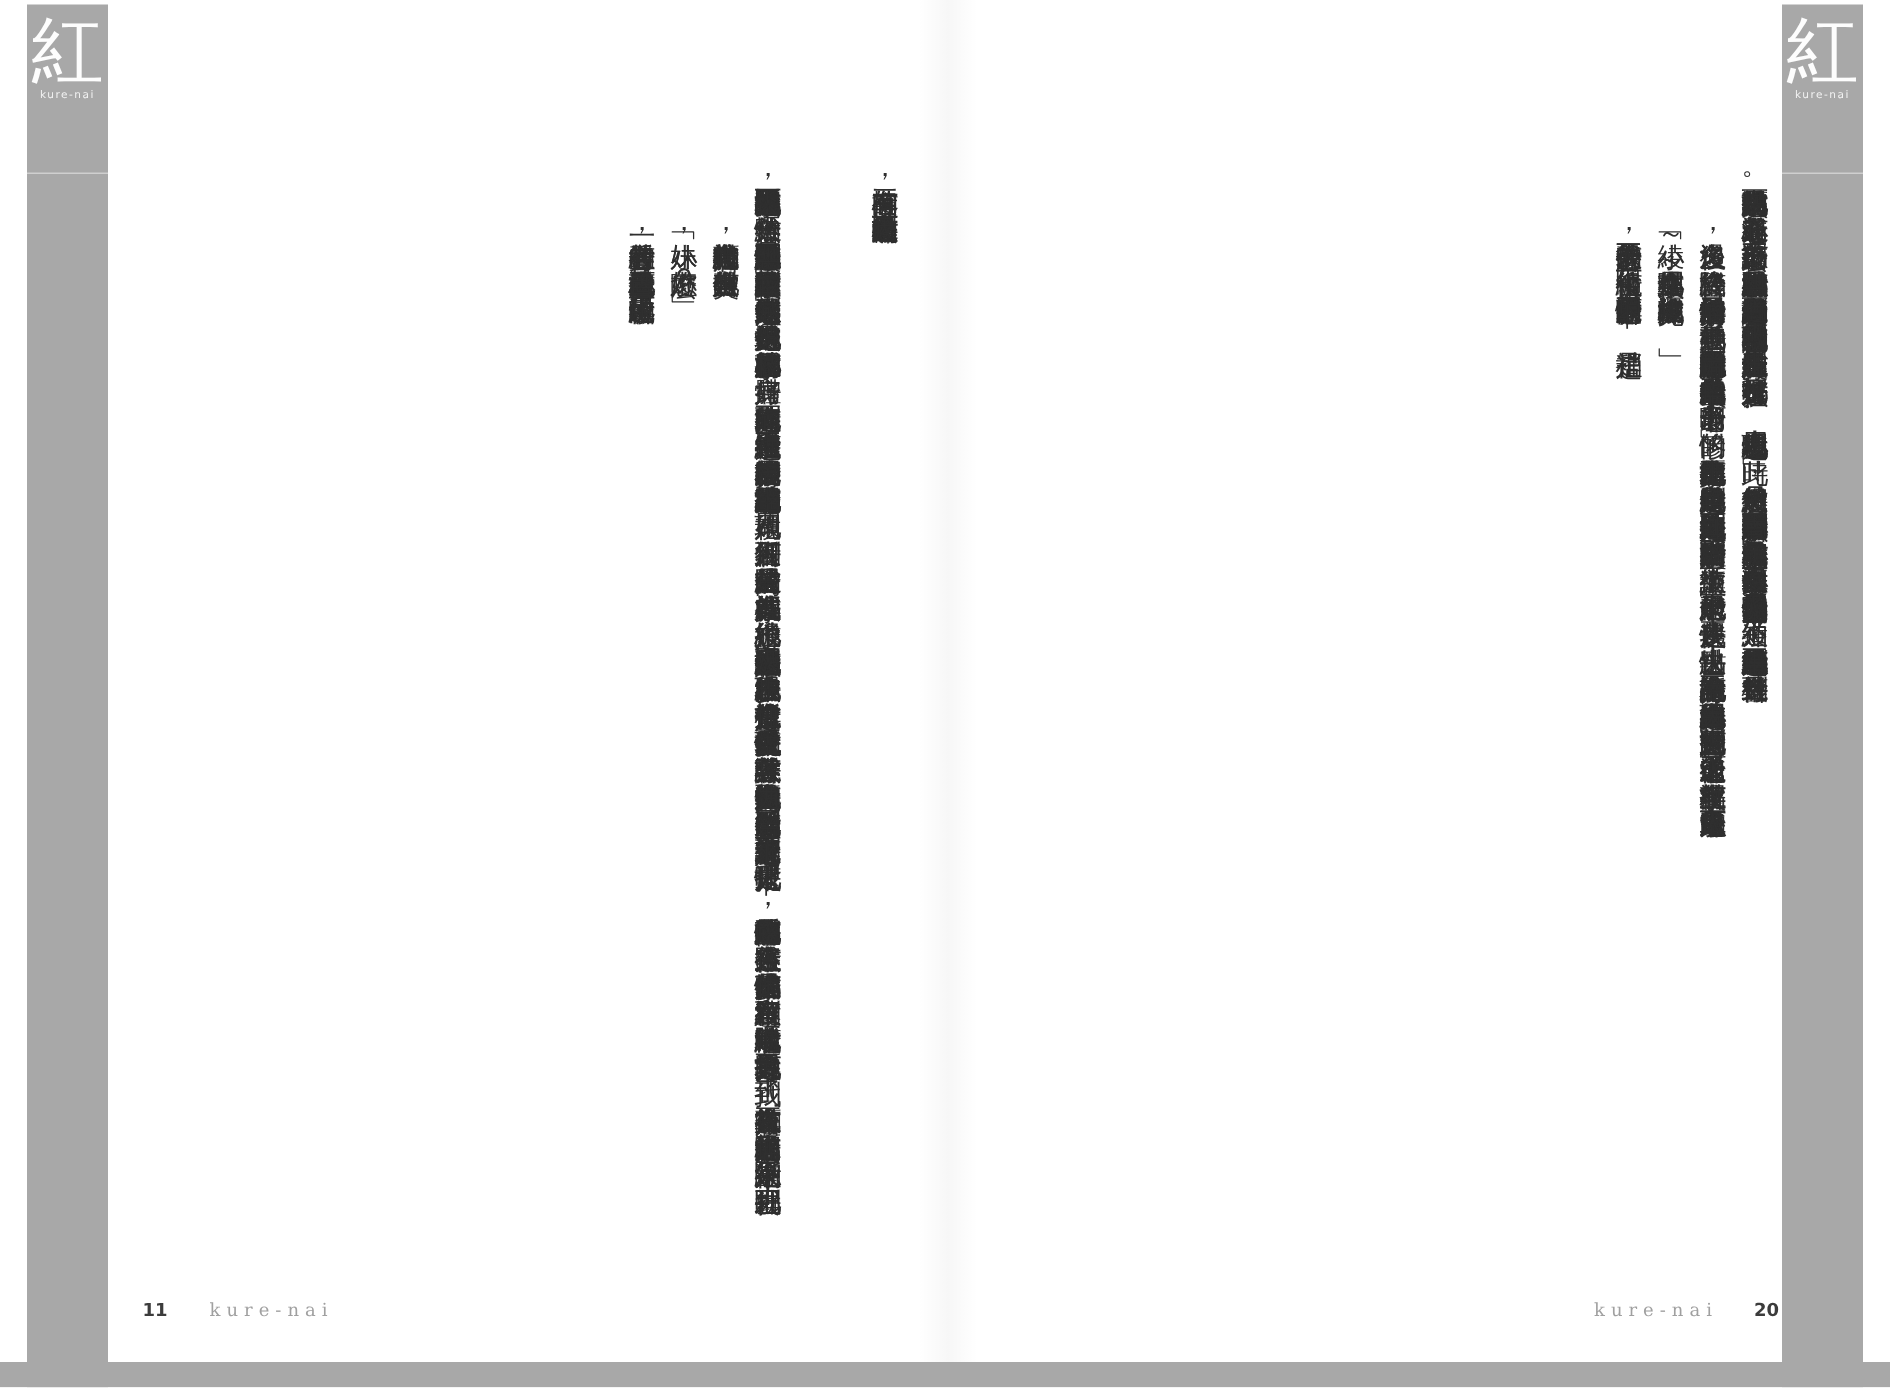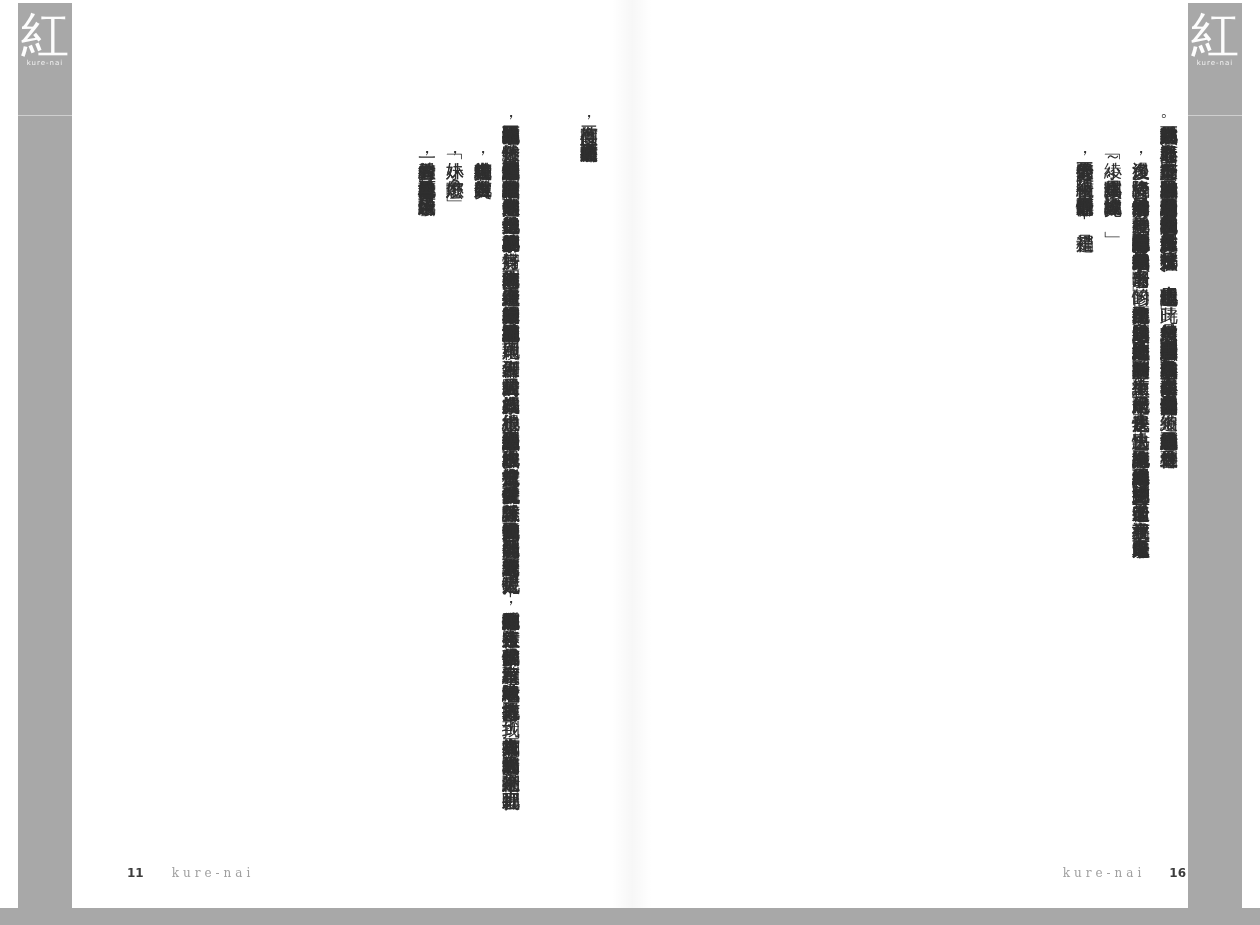--- a/index.html
+++ b/index.html
@@ -100,21 +100,21 @@
   #page11-lead  { right: 657px; }
   #page11-main  { right: 735px; }
 
   
   .footer {
     position: absolute;
     top: 866px;
     display: flex;
     align-items: center;
   }
-  .footer.left-page  { left: 95px; margin-left: 32px; }
+  .footer.left-page  { left: 95px; }
   .footer.right-page { right: 74px; }
   .page-num {
     font-family: "DejaVu Sans", "Liberation Sans", sans-serif;
     font-size: 12px;
     font-weight: 600;
     color: #3c3c3c;
   }
   .series-name {
     font-family: "DejaVu Serif", serif;
     font-size: 12px;
@@ -164,18 +164,18 @@
     <p>　　「小妹妹，妳怎麼啦？」</p>
     <p>　　綾往聲音的方向一看，原來是位老婆婆一臉擔心地看著自己。口乾舌燥的綾嚥下口水，</p>
   </div>
 
   <div class="footer left-page">
     <span class="page-num">11</span>
     <span class="series-name">kure-nai</span>
   </div>
   <div class="footer right-page">
     <span class="series-name">kure-nai</span>
-    <span class="page-num">16</span>
+    <span class="page-num">20</span>
   </div>
 
   <div class="bottom-band"></div>
 
 </div>
 
 </body></html>

